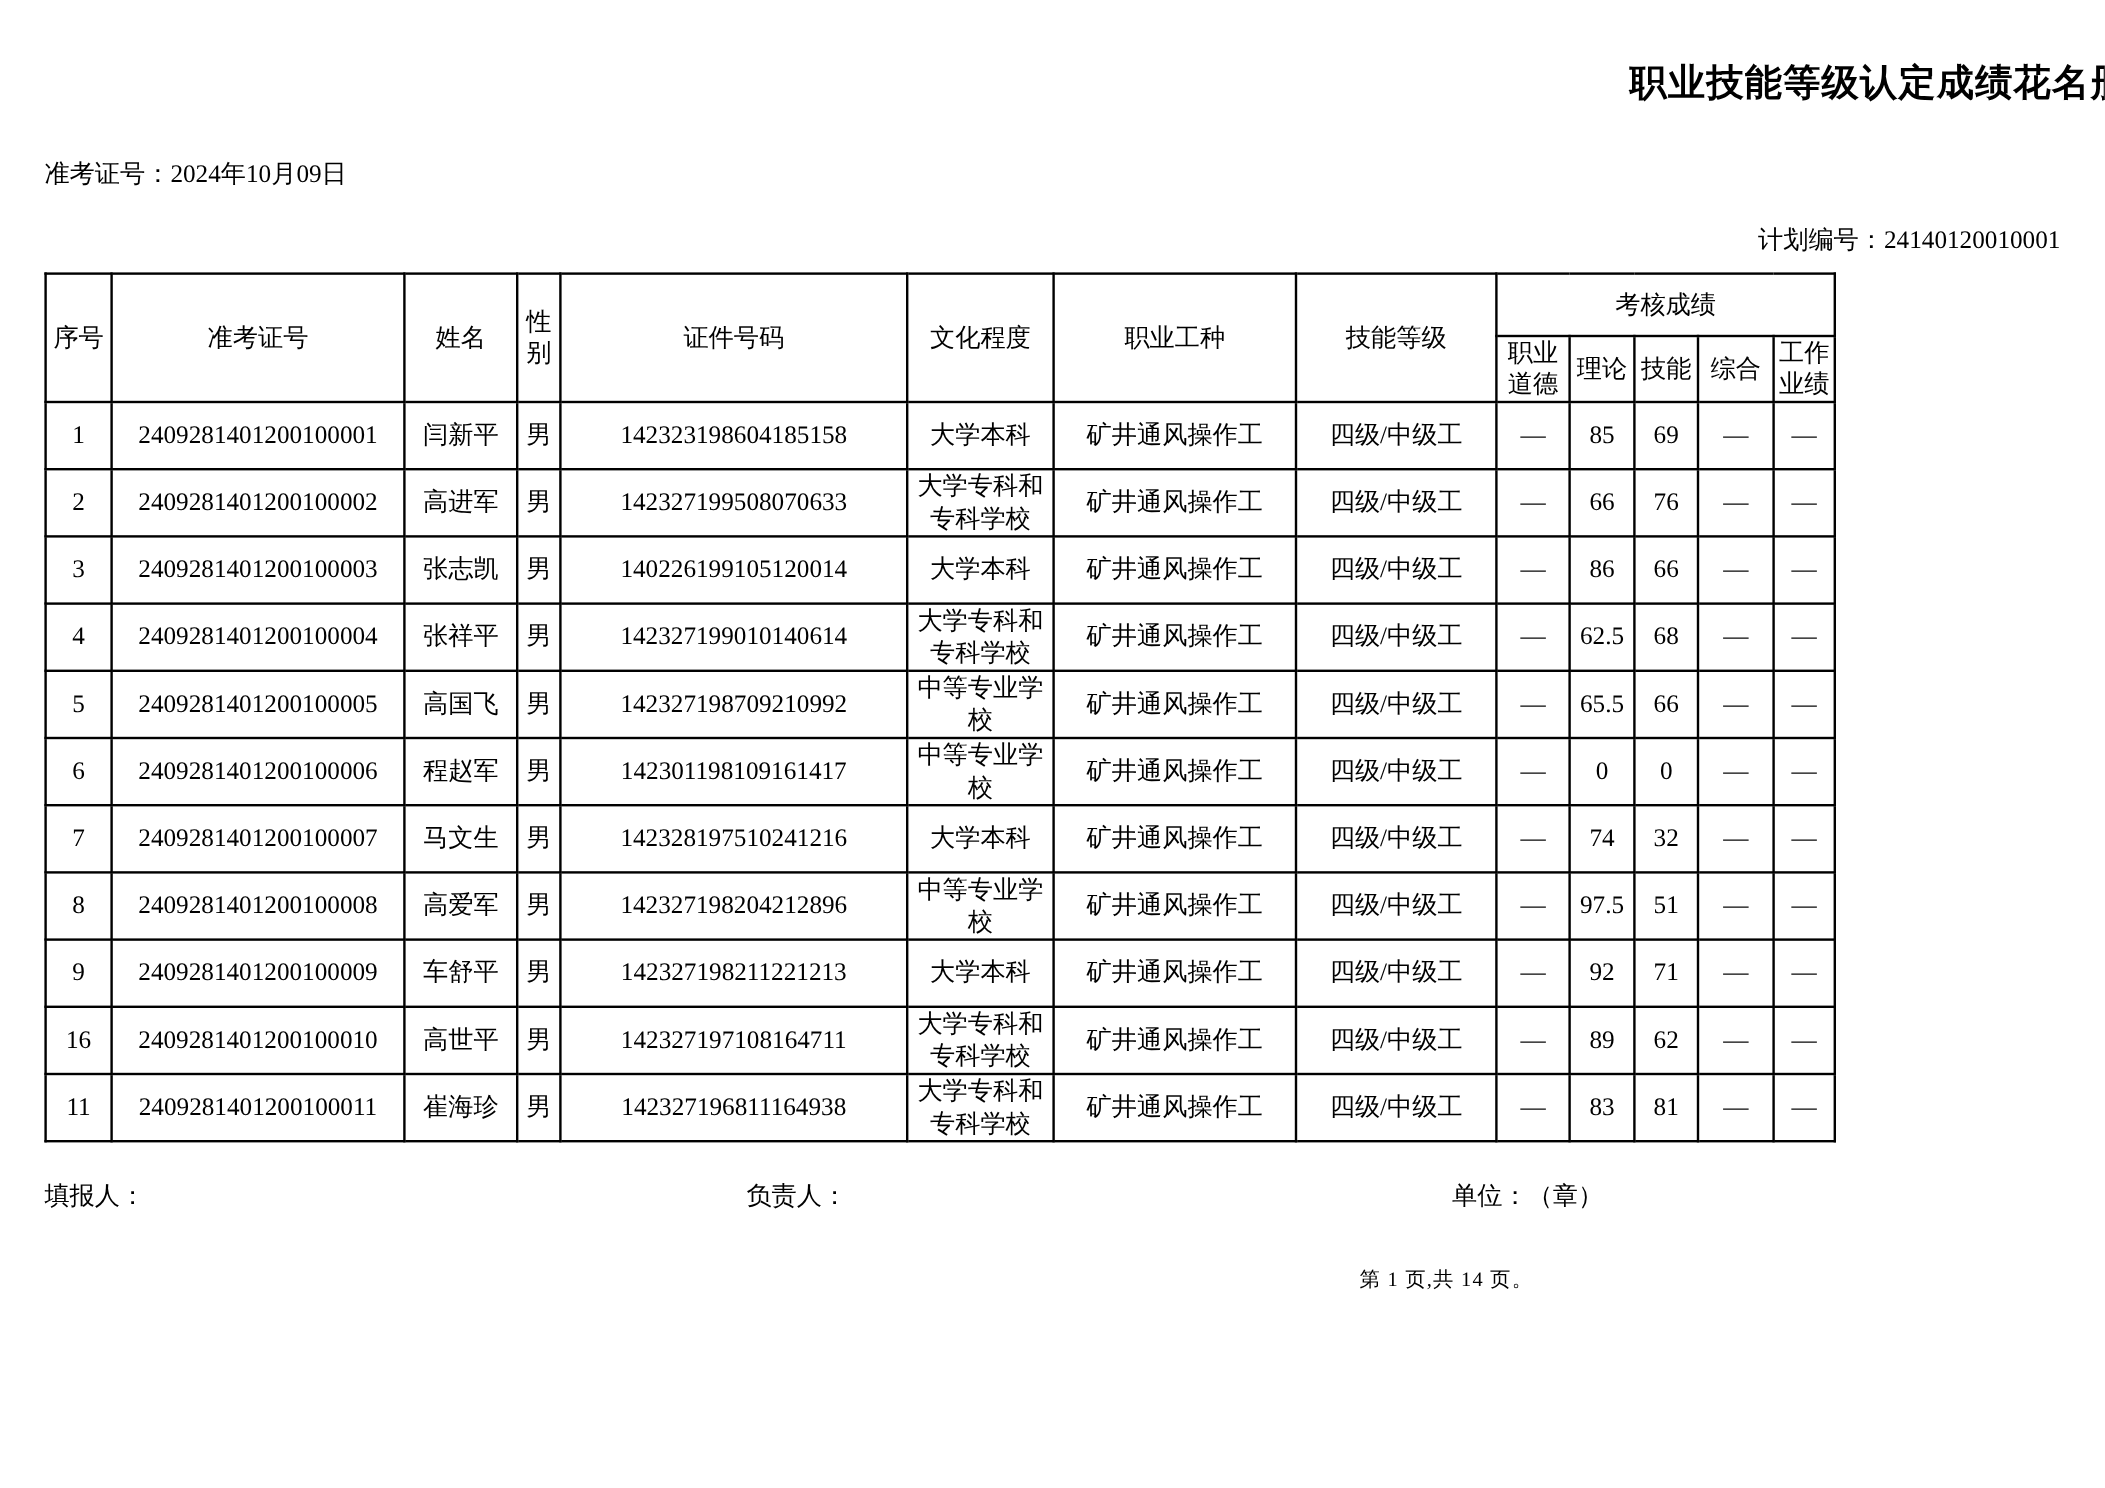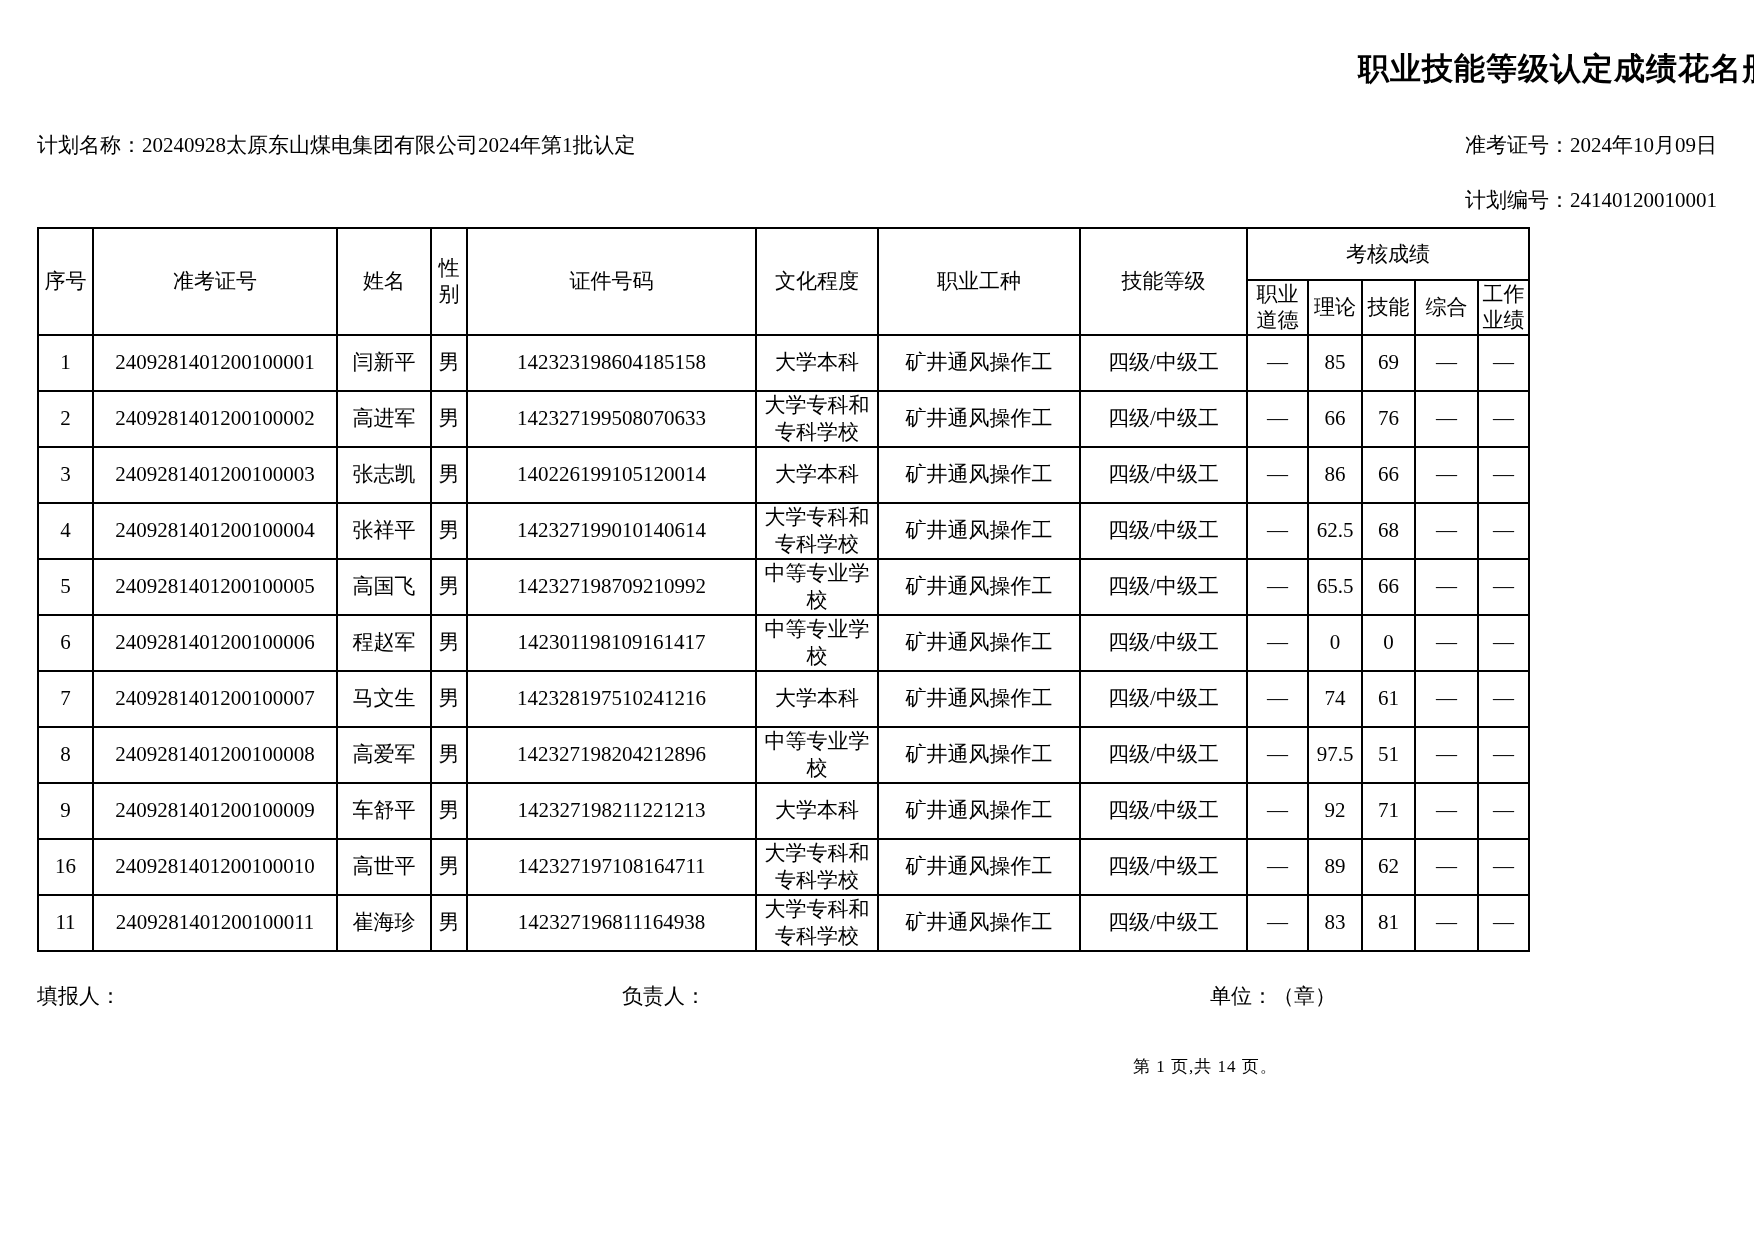--- a/index.html
+++ b/index.html
@@ -76,21 +76,20 @@
     letter-spacing: 1px;
     white-space: nowrap;
   }
 </style>
 </head>
 <body>
 
 <div class="page-title">职业技能等级认定成绩花名册</div>
 
 <div class="info-row info-row-1">
-  <span><span>计划名称：</span><span>20240928太原东山煤电集团有限公司2024年第1批认定</span></span>
   <span><span>准考证号：</span><span>2024年10月09日</span></span>
 </div>
 
 <div class="info-row info-row-2">
   <span><span>计划编号：</span><span>24140120010001</span></span>
 </div>
 
 <table class="roster-table">
   <colgroup>
     <col style="width:55px">
@@ -222,21 +221,21 @@
         <td>7</td>
         <td>2409281401200100007</td>
         <td>马文生</td>
         <td>男</td>
         <td>142328197510241216</td>
         <td>大学本科</td>
         <td>矿井通风操作工</td>
         <td>四级/中级工</td>
         <td>—</td>
         <td>74</td>
-        <td>61</td>
+        <td>32</td>
         <td>—</td>
         <td>—</td>
       </tr>
       <tr>
         <td>8</td>
         <td>2409281401200100008</td>
         <td>高爱军</td>
         <td>男</td>
         <td>142327198204212896</td>
         <td>中等专业学校</td>

